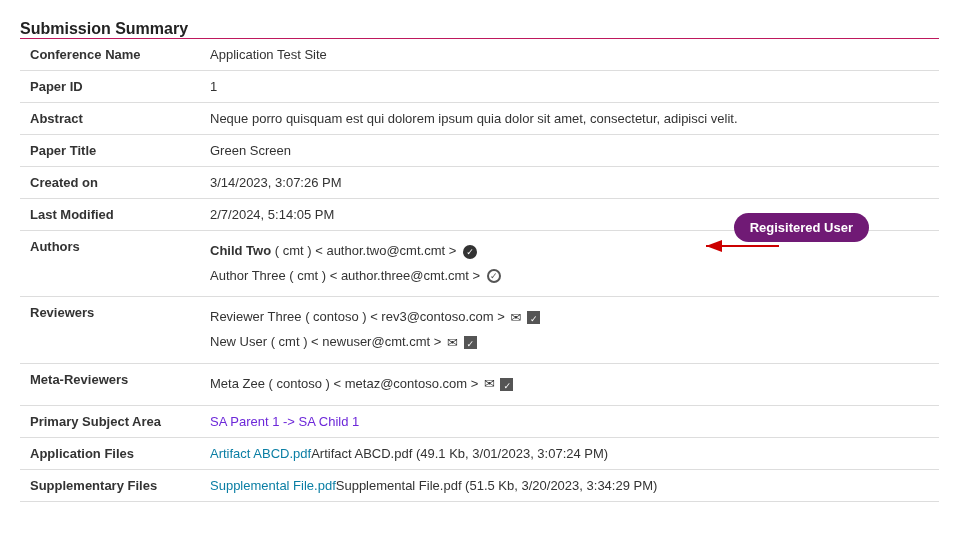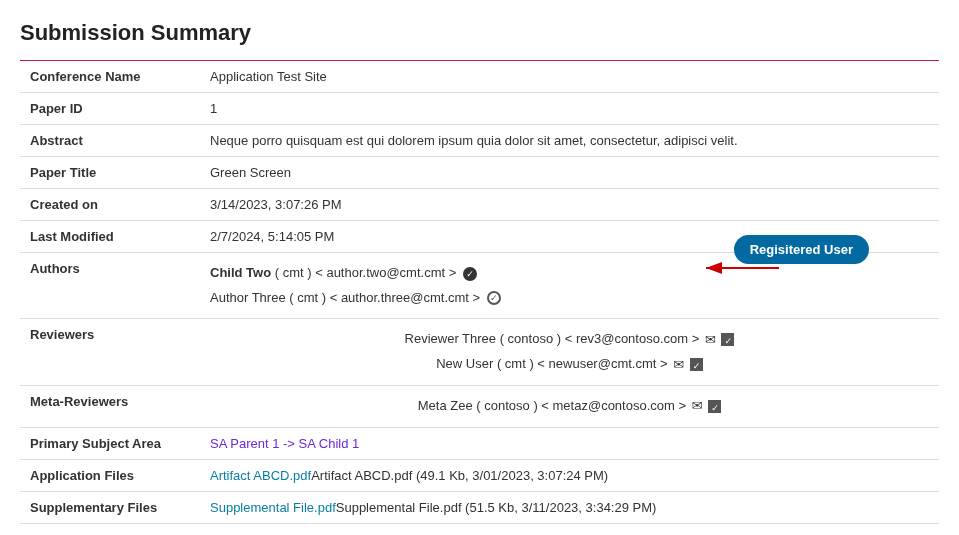--- a/index.html
+++ b/index.html
@@ -4,23 +4,22 @@
   <style>
     * { box-sizing: border-box; margin: 0; padding: 0; }
     body {
       font-family: Arial, sans-serif;
       font-size: 13px;
       background: #fff;
       color: #333;
       padding: 20px;
     }
     h1 {
-      font-size: 22px;
+      font-size: 16px;
       font-weight: bold;
-      margin-bottom: 14px;
       color: #222;
     }
     table {
       width: 100%;
       border-collapse: collapse;
       margin-bottom: 20px;
     }
     table tr {
       border-bottom: 1px solid #ddd;
     }
@@ -41,21 +40,21 @@
     }
     .link-blue {
       color: #0a7ea4;
       text-decoration: none;
     }
     .authors-cell {
       position: relative;
     }
     .tooltip-badge {
       display: inline-block;
-      background: #0369a1;
+      background: #701a75;
       color: #fff;
       font-weight: bold;
       font-size: 13px;
       padding: 7px 16px;
       border-radius: 24px;
       position: absolute;
       top: -10px;
       right: 60px;
       white-space: nowrap;
     }
@@ -107,21 +106,20 @@
       font-size: 9px;
       position: absolute;
       top: -2px;
       left: 1px;
     }
     .author-row {
       line-height: 1.9;
     }
     .reviewer-row {
       line-height: 1.9;
-      text-align: center;
     }
     .subject-link {
       color: #6d28d9;
     }
   </style>
 </head>
 <body>
 
 <h1>Submission Summary</h1>
 
@@ -222,17 +220,17 @@
     <tr>
       <td>Application Files</td>
       <td>
         <a href="#" class="link-blue">Artifact ABCD.pdf</a><span>Artifact ABCD.pdf</span><span> (49.1 Kb, 3/01/2023, 3:07:24 PM)</span>
       </td>
     </tr>
 
     <tr>
       <td>Supplementary Files</td>
       <td>
-        <a href="#" class="link-blue">Supplemental File.pdf</a><span>Supplemental File.pdf</span><span> (51.5 Kb, 3/11/2023, 3:34:29 PM)</span>
+        <a href="#" class="link-blue">Supplemental File.pdf</a><span>Supplemental File.pdf</span><span> (51.5 Kb, 3/20/2023, 3:34:29 PM)</span>
       </td>
     </tr>
   </tbody>
 </table>
 
 </body></html>

